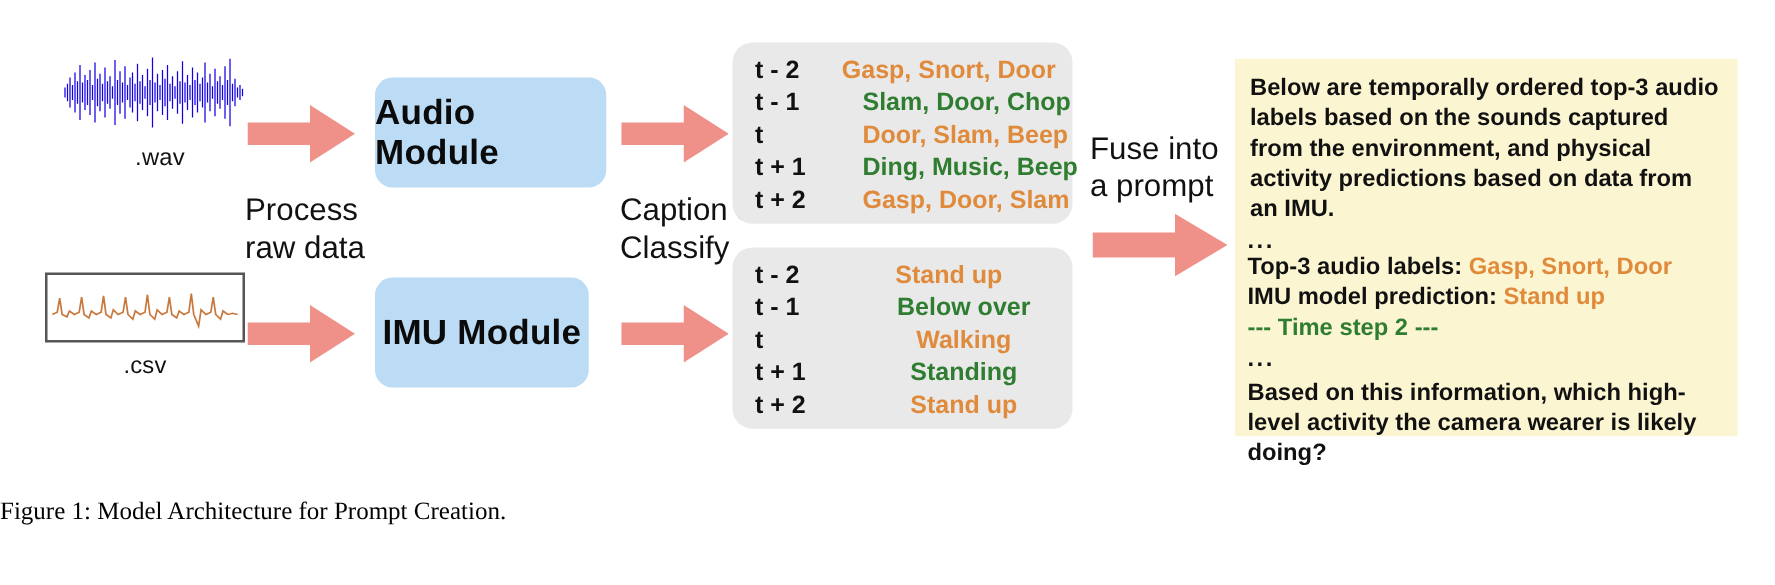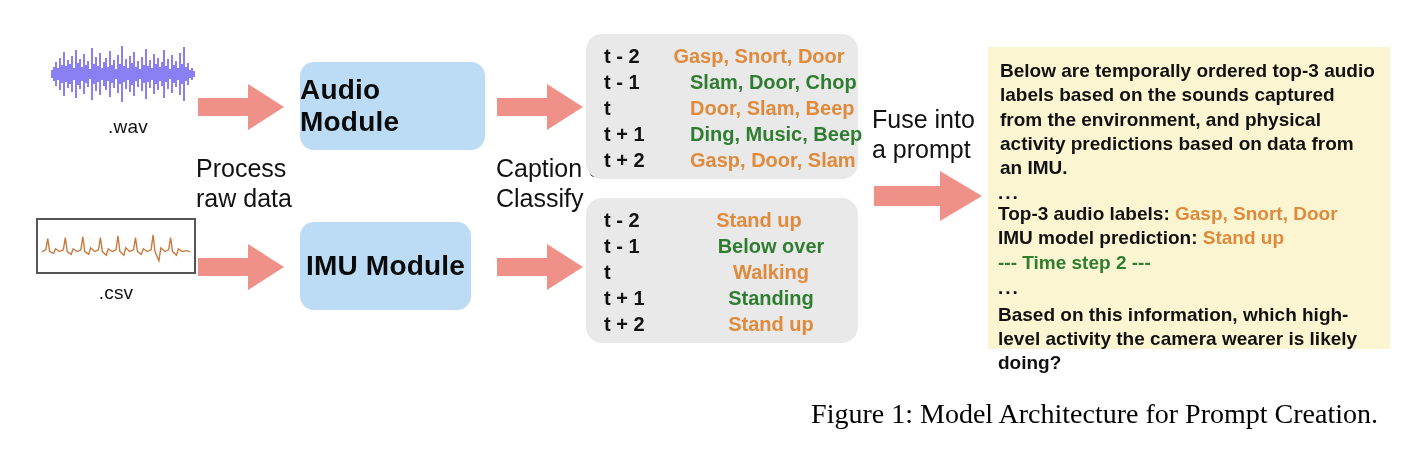--- a/index.html
+++ b/index.html
@@ -174,23 +174,23 @@
   }
   .kv-line .val { color: #e08a3c; }
   .prompt-question { margin-top: 6px; }
 
   
   #figure-caption {
     position: absolute;
     left: 0;
     top: 398px;
     width: 1378px;
-    text-align: right;
+    text-align: left;
     font-family: "Liberation Serif", serif;
-    font-size: 28px;
+    font-size: 20px;
     color: #000000;
   }
 </style>
 </head>
 <body>
 
 <div class="canvas">
 
   <div class="input-group" id="wav-group">
     <svg class="wave-holder" viewBox="0 0 160 68" preserveAspectRatio="none">

